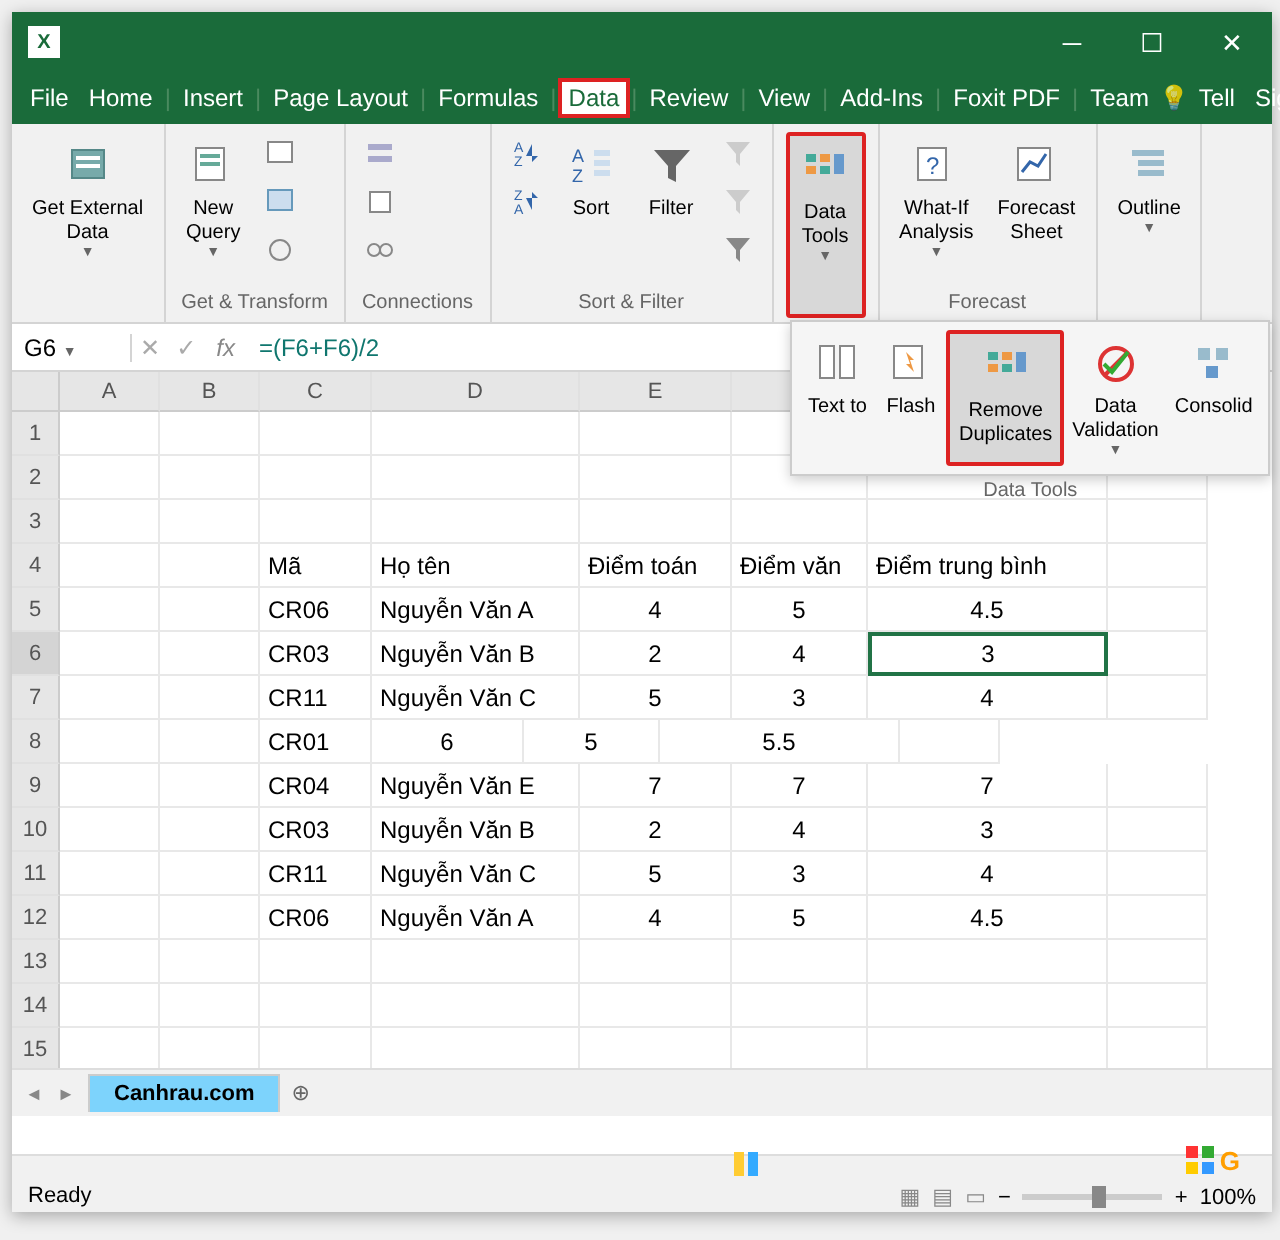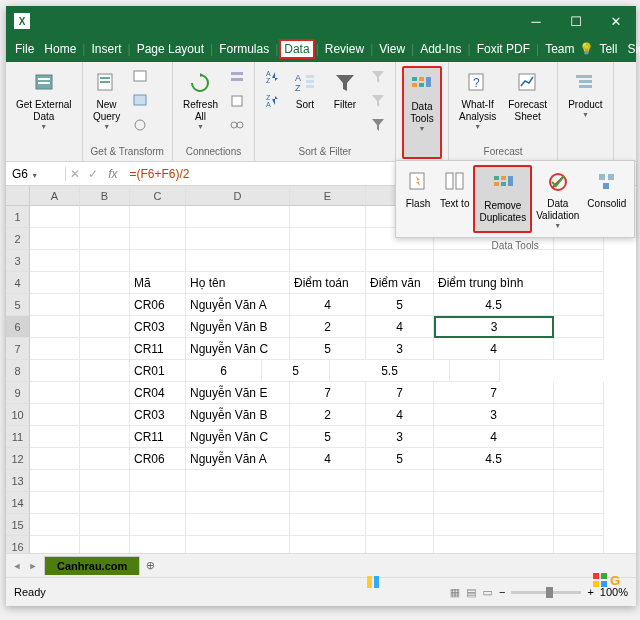--- a/index.html
+++ b/index.html
@@ -20,44 +20,44 @@
 .ribbon-group-label { font-size: 10px; color: #666; text-align: center; padding: 2px; }
 .rb-btn-lg { display: flex; flex-direction: column; align-items: center; justify-content: flex-start; padding: 3px 4px; cursor: pointer; border-radius: 2px; font-size: 10px; text-align: center; line-height: 1.2; }
 .rb-btn-lg.highlighted { background: #d8d8d8; border: 2px solid #d22; }
 .rb-icon-lg { width: 28px; height: 28px; margin-bottom: 2px; display: flex; align-items: center; justify-content: center; }
 .rb-btn-sm { width: 22px; height: 22px; display: flex; align-items: center; justify-content: center; cursor: pointer; border-radius: 2px; }
 .rb-sm-col { display: flex; flex-direction: column; gap: 2px; }
 .dropdown { font-size: 7px; color: #666; }
 .namebox-row { display: flex; align-items: center; height: 24px; border-bottom: 1px solid #d4d4d4; background: #fff; font-size: 12px; }
 .namebox { width: 60px; padding: 0 6px; border-right: 1px solid #d4d4d4; }
 .fx-label { padding: 0 6px; font-style: italic; color: #888; }
-.formula-bar { flex: 1; padding: 0 6px; color: #c2410c; }
+.formula-bar { flex: 1; padding: 0 6px; color: #0f766e; }
 .popup-tools { position: absolute; top: 160px; left: 395px; background: #f5f5f5; border: 1px solid #ccc; display: flex; padding: 4px; z-index: 10; box-shadow: 0 2px 6px rgba(0,0,0,0.2); }
 .popup-group-label { position: absolute; bottom: -14px; left: 50%; transform: translateX(-50%); font-size: 10px; color: #666; white-space: nowrap; }
 .grid-wrap { flex: 1; overflow: hidden; background: #fff; position: relative; }
 .grid { display: flex; }
 .row-headers { display: flex; flex-direction: column; }
 .corner { width: 24px; height: 20px; background: #e6e6e6; border-right: 1px solid #ccc; border-bottom: 1px solid #ccc; }
 .rowh { width: 24px; height: 22px; background: #e6e6e6; border-right: 1px solid #ccc; border-bottom: 1px solid #e0e0e0; font-size: 11px; display: flex; align-items: center; justify-content: center; color: #555; }
 .rowh.sel { background: #d4d4d4; }
 .cols-area { flex: 1; }
 .col-headers { display: flex; }
 .colh { height: 20px; background: #e6e6e6; border-right: 1px solid #e0e0e0; border-bottom: 1px solid #ccc; font-size: 11px; display: flex; align-items: center; justify-content: center; color: #555; }
 .colh.sel { background: #d4d4d4; }
 .cells-body { }
 .cell-row { display: flex; height: 22px; }
 .cell { border-right: 1px solid #e8e8e8; border-bottom: 1px solid #e8e8e8; font-size: 12px; padding: 2px 4px; display: flex; align-items: center; }
 .cell.sel { border: 2px solid #217346; }
 .cell.center { justify-content: center; }
 .sheet-tabs { height: 24px; background: #f1f1f1; border-top: 1px solid #ddd; display: flex; align-items: center; font-size: 11px; }
 .tab-nav { display: flex; padding: 0 4px; gap: 2px; }
 .tab-nav-btn { width: 14px; height: 14px; display: flex; align-items: center; justify-content: center; color: #888; cursor: pointer; font-size: 9px; }
-.sheet-tab { padding: 3px 12px; background: #4d7c0f; border: 1px solid #ccc; border-bottom: none; cursor: pointer; }
+.sheet-tab { padding: 3px 12px; background: #7dd3fc; border: 1px solid #ccc; border-bottom: none; cursor: pointer; }
 .add-sheet { width: 20px; height: 20px; display: flex; align-items: center; justify-content: center; cursor: pointer; color: #666; }
-.statusbar { height: 22px; background: #f1f1f1; border-top: 1px solid #ddd; display: flex; align-items: center; font-size: 11px; padding: 14px 8px; }
+.statusbar { height: 22px; background: #f1f1f1; border-top: 1px solid #ddd; display: flex; align-items: flex-start; font-size: 11px; padding: 14px 8px; margin-top: 19px; }
 .status-right { margin-left: auto; display: flex; align-items: center; gap: 6px; }
 .zoom-slider { width: 70px; height: 3px; background: #ccc; position: relative; }
 .zoom-thumb { position: absolute; width: 7px; height: 11px; background: #888; top: -4px; left: 50%; }
 .watermark1 { position: absolute; bottom: 30px; left: 365px; font-size: 11px; color: #999; display: flex; align-items: center; gap: 3px; pointer-events: none; z-index: 5; }
 .watermark2 { position: absolute; bottom: 30px; right: 20px; font-size: 13px; font-weight: bold; display: flex; align-items: center; pointer-events: none; z-index: 5; }
 .wm-g { color: #ff9e00; }
 .wm-rest { color: #aaa; letter-spacing: 0.5px; }
 svg { display: block; }
 </style>
 </head>
@@ -130,31 +130,20 @@
               <svg width="16" height="16">
                 <circle cx="8" cy="8" r="5" fill="none" stroke="#888"></circle>
               </svg>
             </div>
         </div>
       </div>
       <div class="ribbon-group-label">Get &amp; Transform</div>
     </div>
     <div class="ribbon-group">
       <div class="ribbon-group-content">
-        <div class="rb-btn-lg">
-          <div class="rb-icon-lg">
-              <svg width="24" height="24">
-                <path d="M12 4 A8 8 0 1 1 4 12" fill="none" stroke="#393" stroke-width="2"></path>
-                <polygon points="12,2 12,6 15,4" fill="#393"></polygon>
-              </svg>
-            </div>
-          <span style="white-space:pre">Refresh
-All</span>
-            <span class="dropdown">▼</span>
-        </div>
         <div class="rb-sm-col">
           <div class="rb-btn-sm">
               <svg width="16" height="16">
                 <rect x="2" y="3" width="12" height="3" fill="#aac"></rect>
                 <rect x="2" y="9" width="12" height="3" fill="#aac"></rect>
               </svg>
             </div>
           <div class="rb-btn-sm">
               <svg width="16" height="16">
                 <rect x="3" y="3" width="10" height="10" fill="#fff" stroke="#888"></rect>
@@ -275,53 +264,53 @@
     <div class="ribbon-group">
       <div class="ribbon-group-content">
         <div class="rb-btn-lg">
           <div class="rb-icon-lg">
               <svg width="24" height="24">
                 <rect x="3" y="4" width="16" height="3" fill="#9bc"></rect>
                 <rect x="6" y="9" width="13" height="3" fill="#9bc"></rect>
                 <rect x="6" y="14" width="13" height="3" fill="#9bc"></rect>
               </svg>
             </div>
-          <span>Product</span>
+          <span>Outline</span>
             <span class="dropdown">▼</span>
         </div>
       </div>
     </div>
   </div>
 
   <div class="namebox-row">
     <div class="namebox"><span>G6</span> <span class="dropdown">▼</span></div>
     <span style="padding:0 4px;color:#aaa">✕</span>
     <span style="padding:0 4px;color:#aaa">✓</span>
     <span class="fx-label">fx</span>
     <div class="formula-bar">=(F6+F6)/2</div>
   </div>
 
   <div class="popup-tools">
     <div class="rb-btn-lg">
       <div class="rb-icon-lg">
           <svg width="24" height="24">
+            <rect x="3" y="3" width="7" height="16" fill="#fff" stroke="#888"></rect>
+            <rect x="13" y="3" width="7" height="16" fill="#fff" stroke="#888"></rect>
+          </svg>
+        </div>
+      <span>Text to</span>
+    </div>
+    <div class="rb-btn-lg">
+      <div class="rb-icon-lg">
+          <svg width="24" height="24">
             <rect x="4" y="3" width="14" height="16" fill="#fff" stroke="#888"></rect>
             <polygon points="10,6 14,10 12,10 14,16 10,12 12,12" fill="#e94"></polygon>
           </svg>
         </div>
       <span>Flash</span>
-    </div>
-    <div class="rb-btn-lg">
-      <div class="rb-icon-lg">
-          <svg width="24" height="24">
-            <rect x="3" y="3" width="7" height="16" fill="#fff" stroke="#888"></rect>
-            <rect x="13" y="3" width="7" height="16" fill="#fff" stroke="#888"></rect>
-          </svg>
-        </div>
-      <span>Text to</span>
     </div>
     <div class="rb-btn-lg highlighted">
       <div class="rb-icon-lg">
           <svg width="24" height="24">
             <rect x="3" y="4" width="5" height="4" fill="#4a9"></rect>
             <rect x="10" y="4" width="5" height="4" fill="#e94"></rect>
             <rect x="3" y="10" width="5" height="4" fill="#e94"></rect>
             <rect x="10" y="10" width="5" height="4" fill="#4a9"></rect>
             <rect x="17" y="4" width="5" height="10" fill="#69c"></rect>
           </svg>

